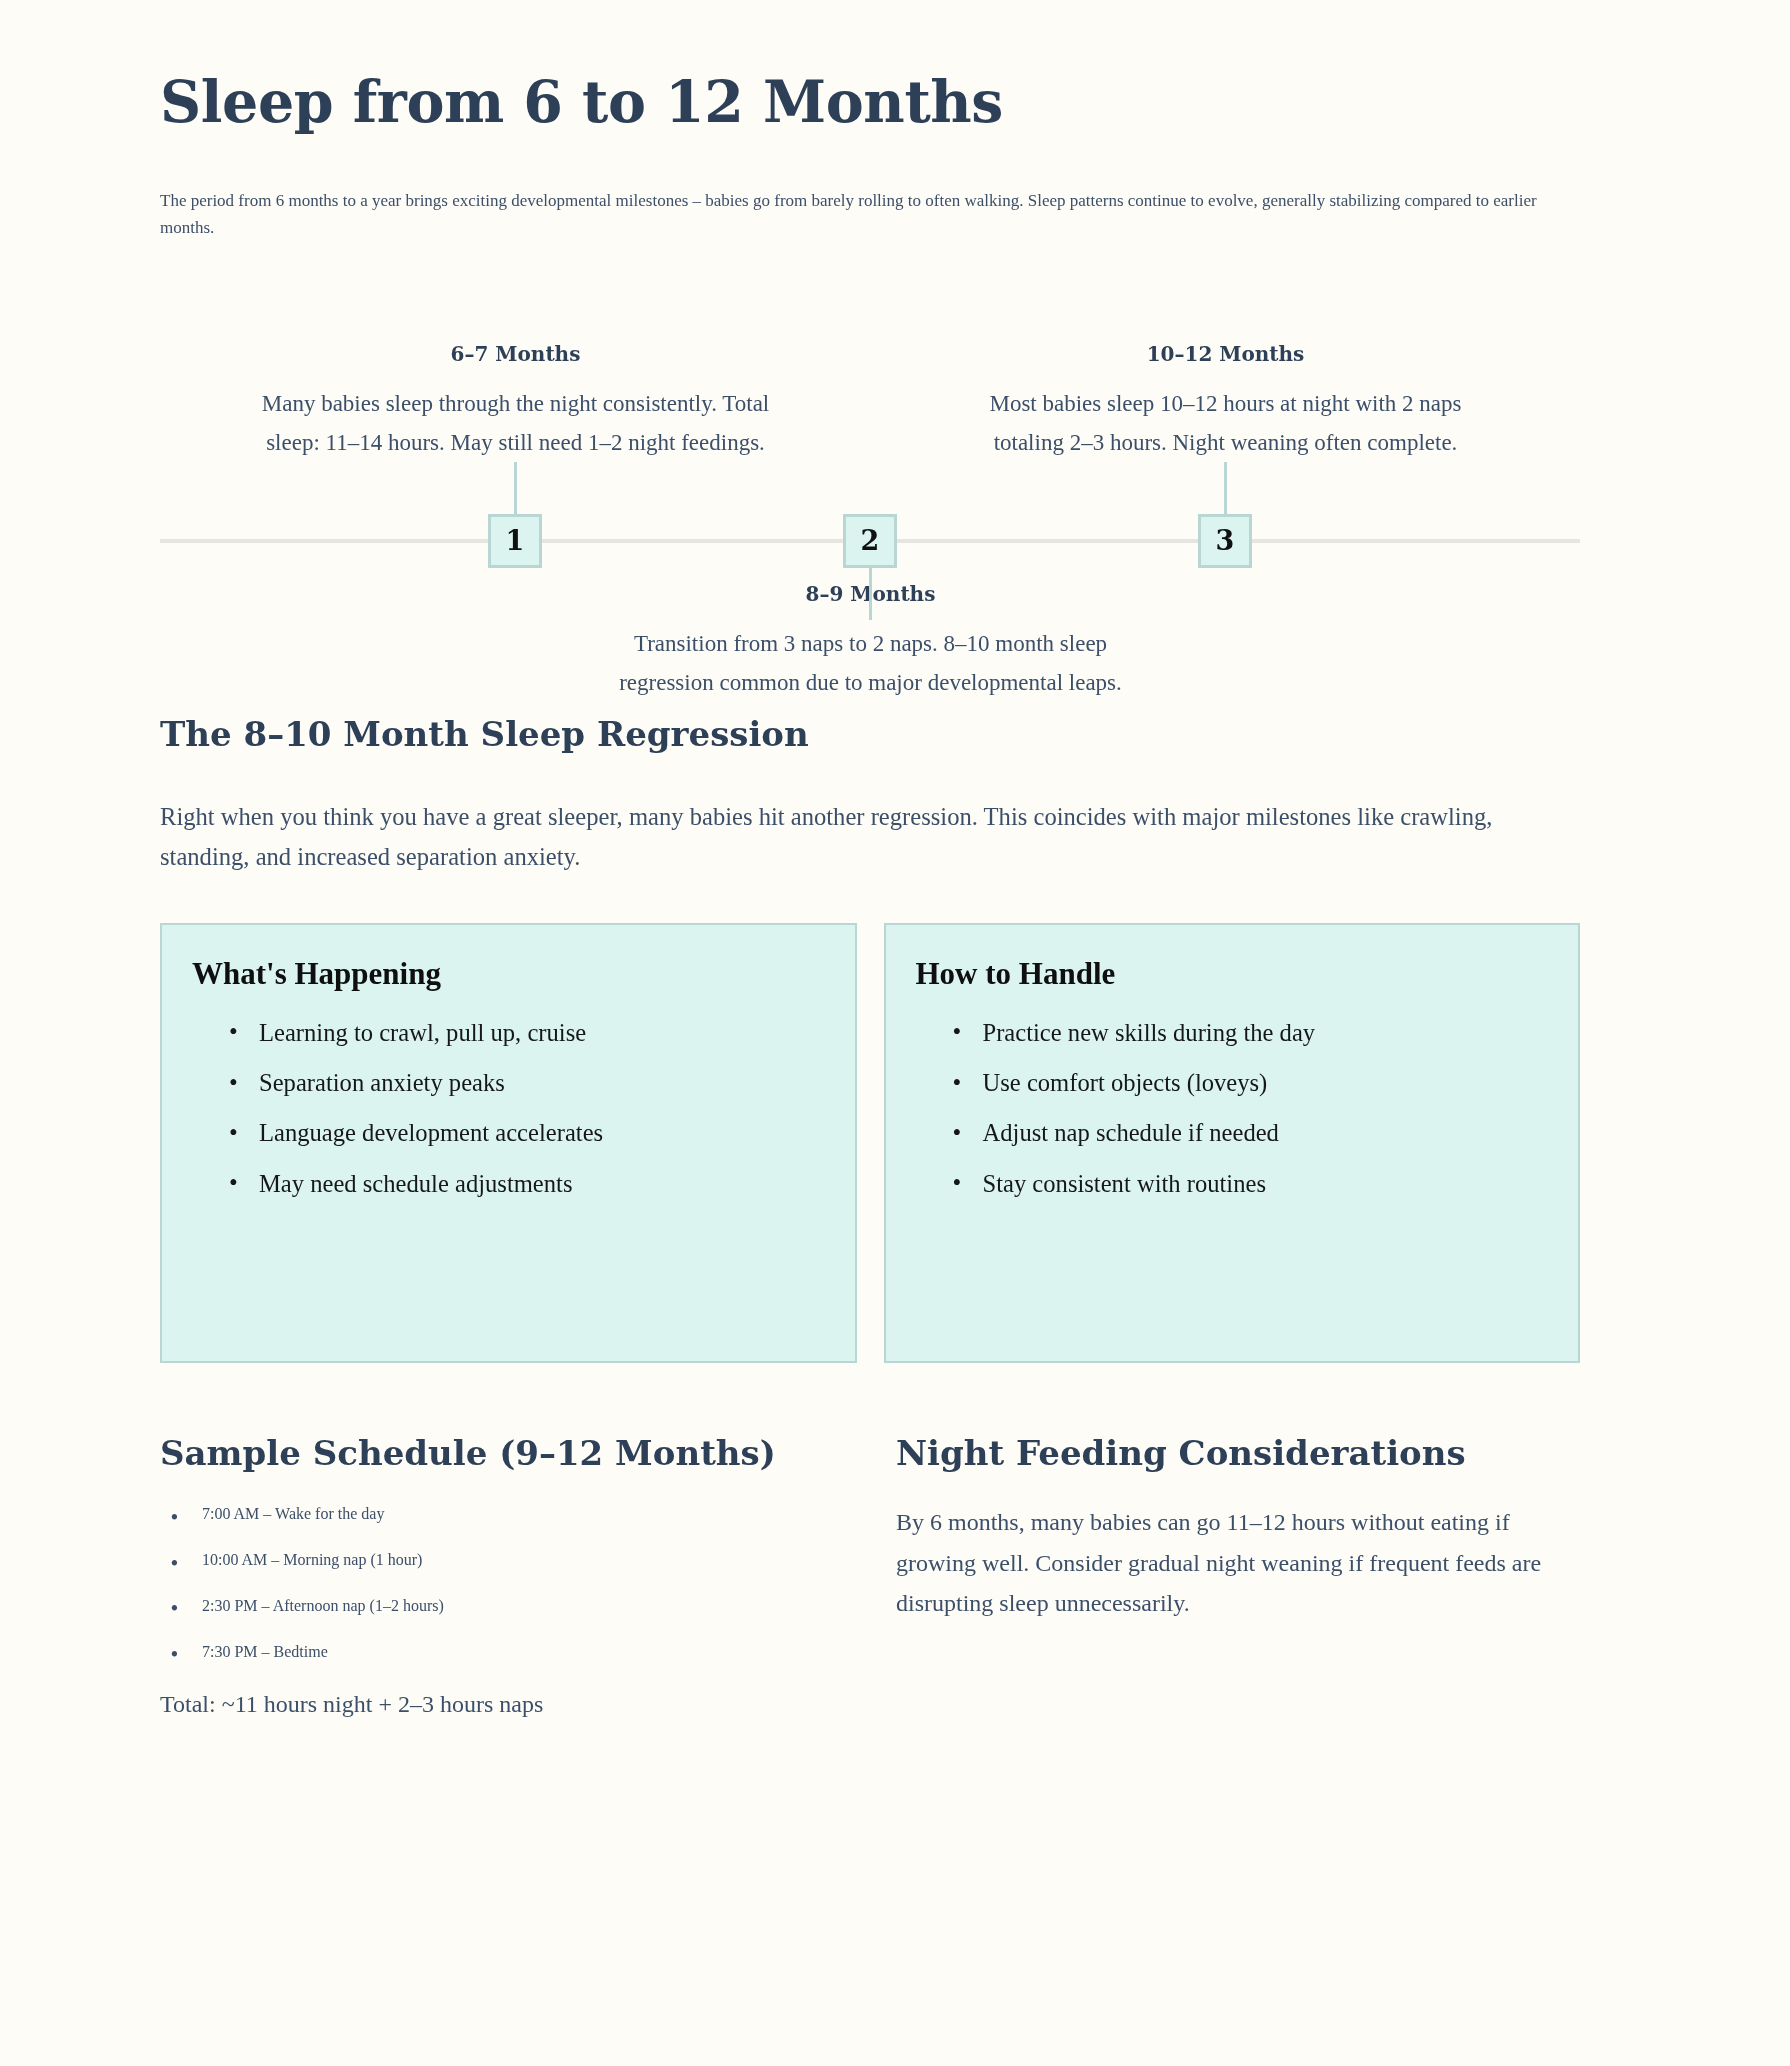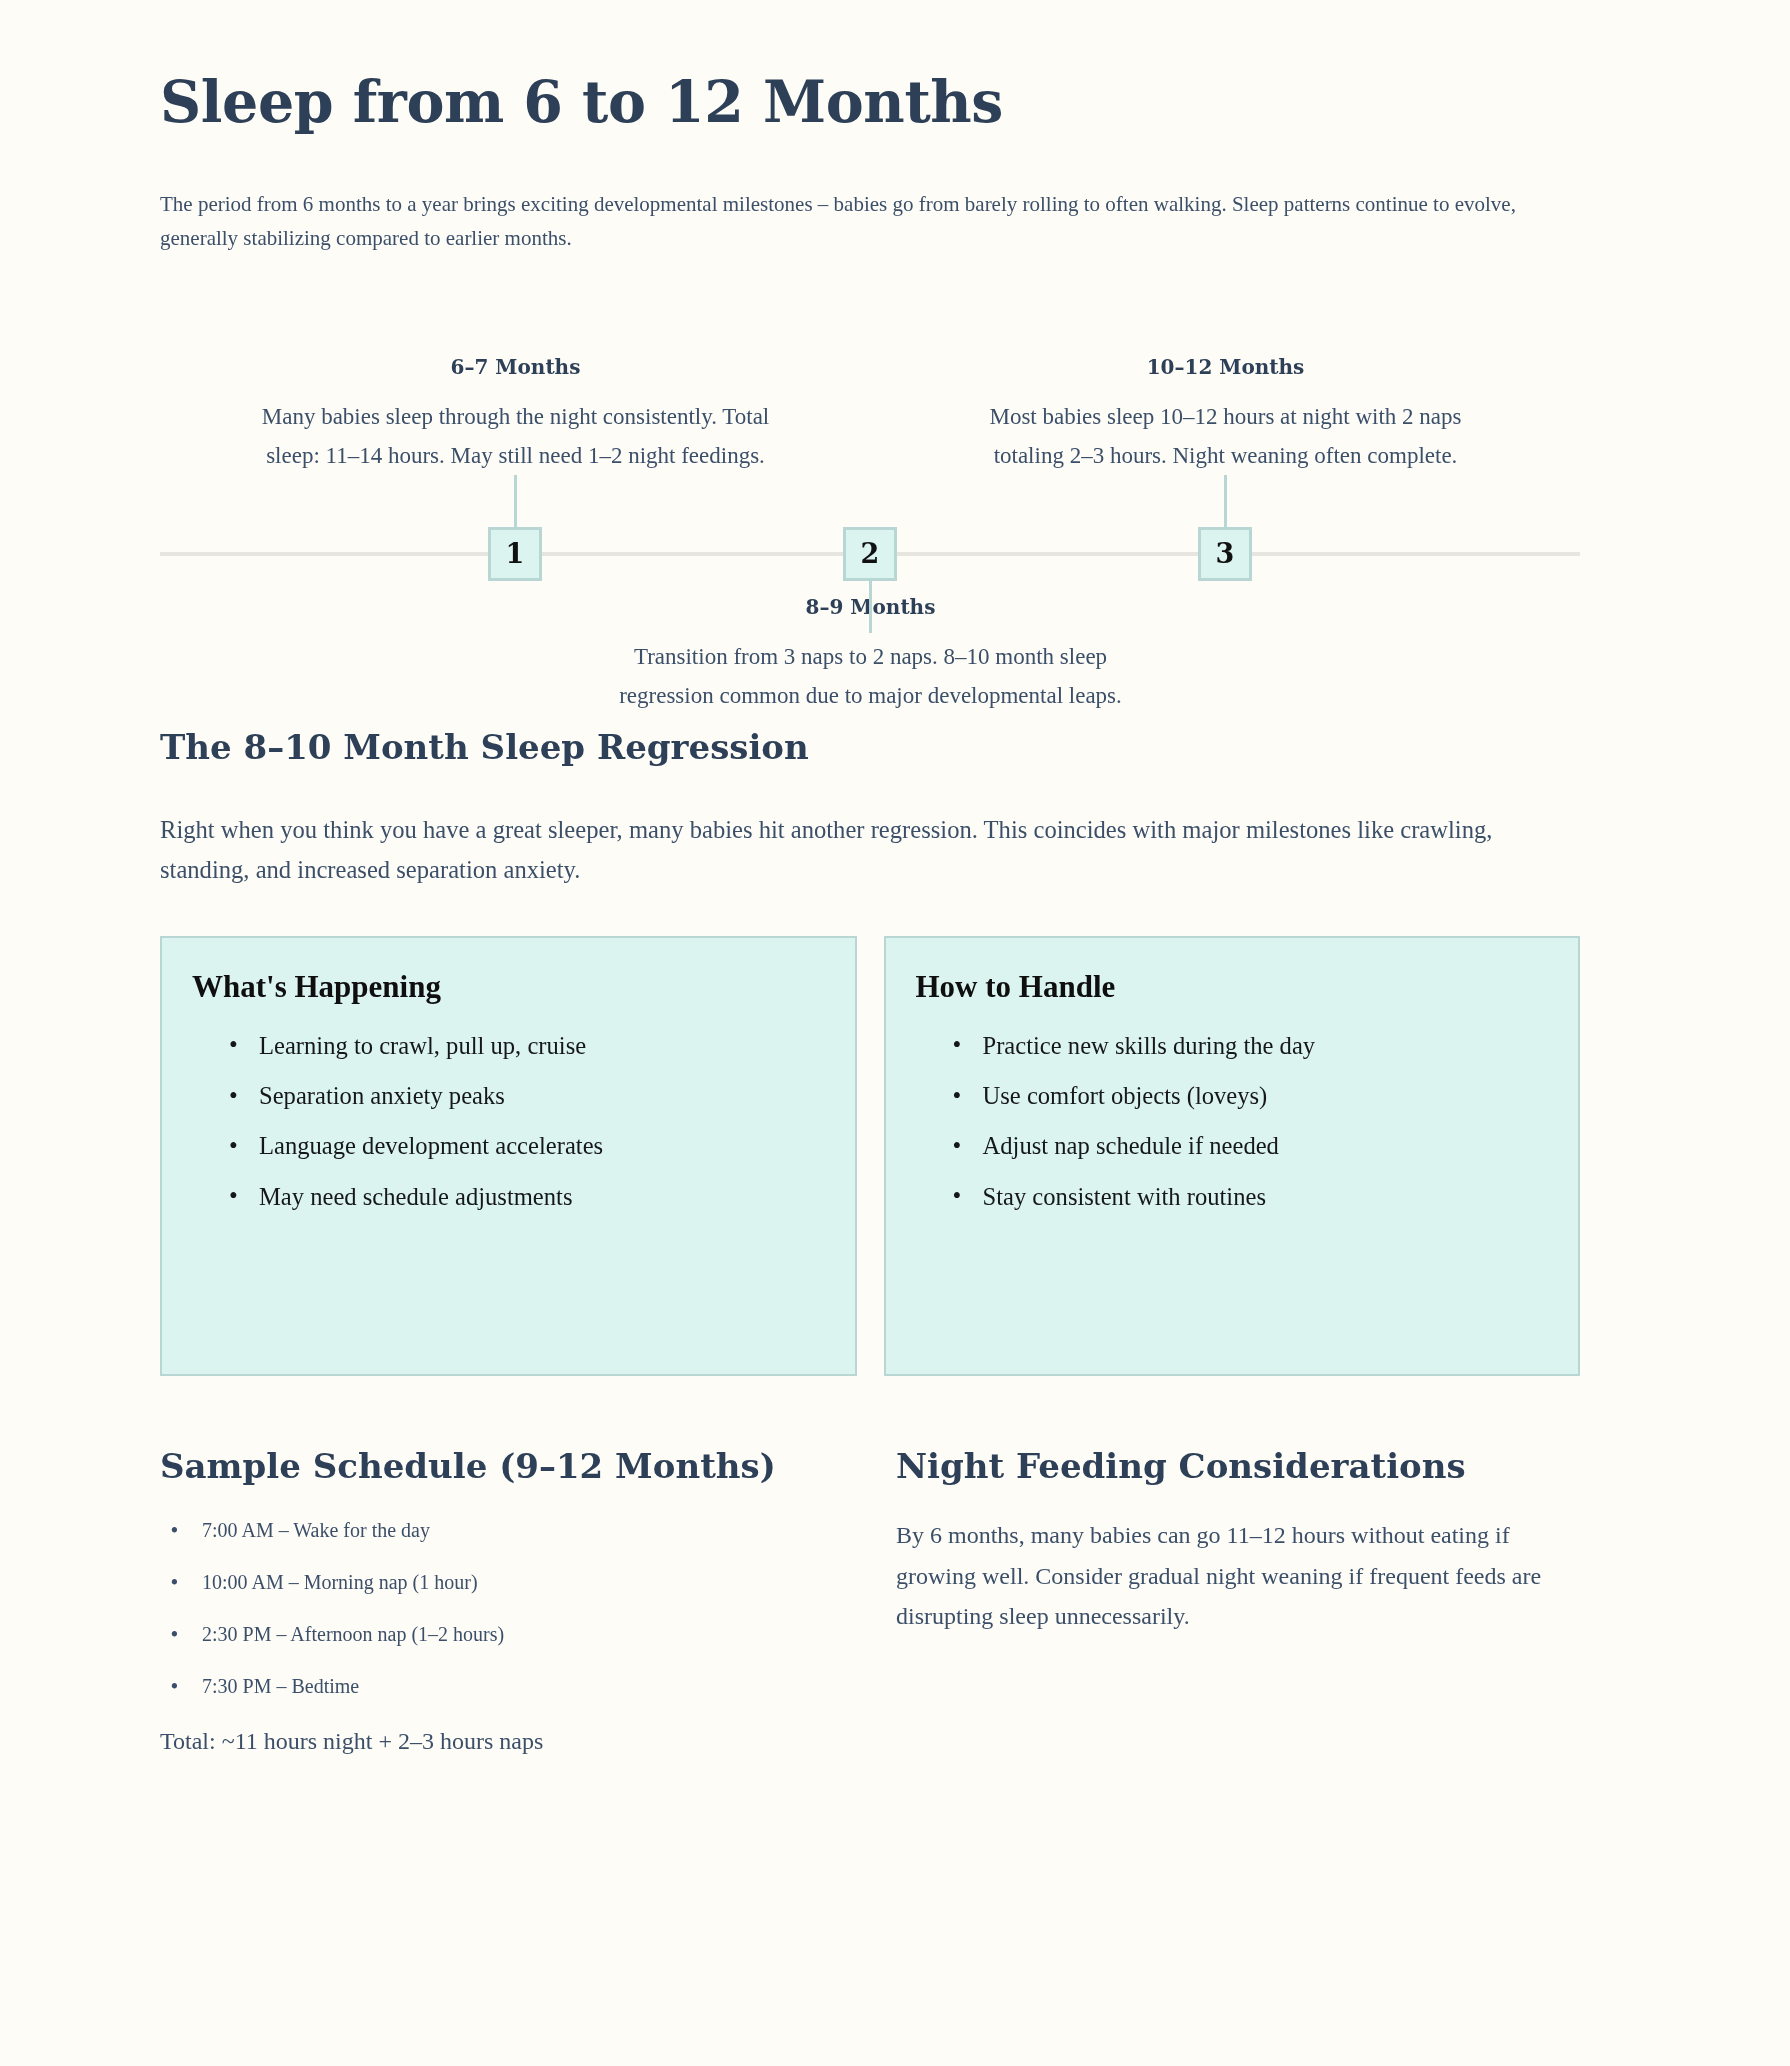--- a/index.html
+++ b/index.html
@@ -30,21 +30,21 @@
     font-weight: 700;
     color: #2e4057;
     letter-spacing: -0.4px;
     margin: 0 0 0 0;
     padding-top: 16.4px;
     line-height: 1.18;
   }
 
   
   .intro {
-    font-size: 21px;
+    font-size: 17px;
     line-height: 1.62;
     color: #3c4f69;
     margin: 51px 0 0 0;
     max-width: 1432px;
   }
 
   
   .timeline {
     position: relative;
     margin-top: 43px;
@@ -192,21 +192,21 @@
     margin: 0 0 28px 0;
     line-height: 1.25;
   }
   .schedule-list {
     margin: 0;
     padding: 0;
     list-style: none;
   }
   .schedule-list li {
     position: relative;
-    font-size: 20px;
+    font-size: 16px;
     line-height: 1.55;
     color: #3c4f69;
     padding-left: 42px;
     margin-bottom: 21px;
   }
   .schedule-list li::before {
     content: "\2022";
     position: absolute;
     left: 10.4px;
     top: -1.5px;

